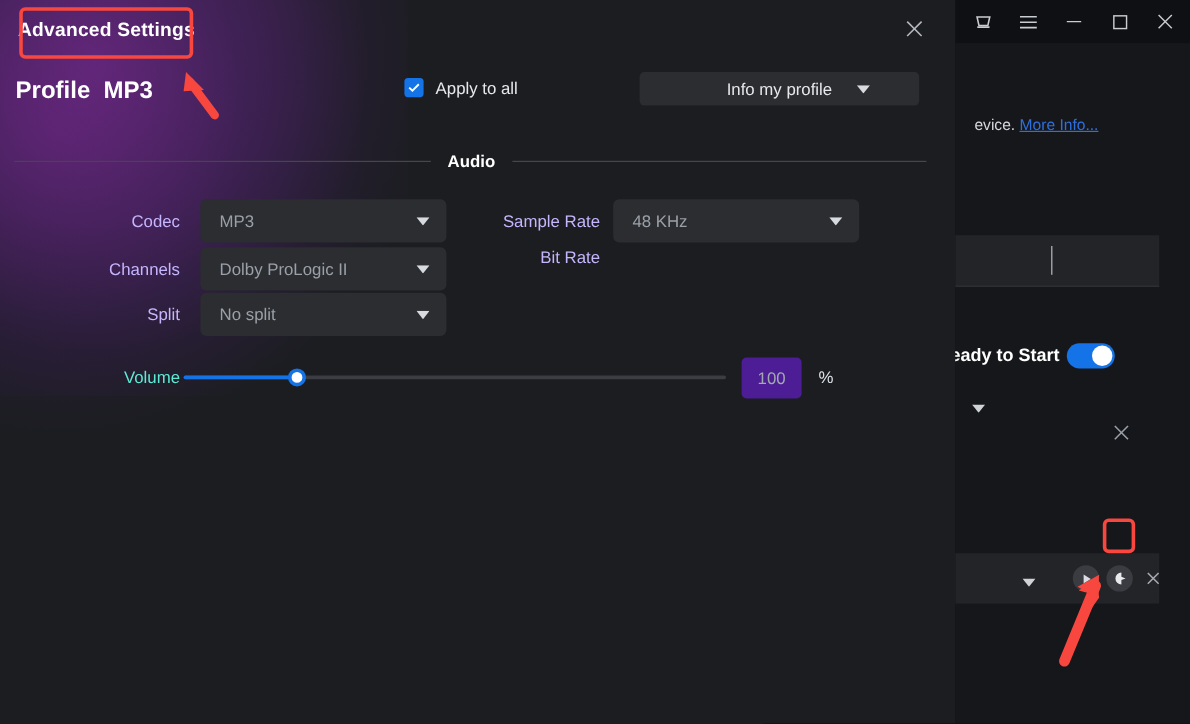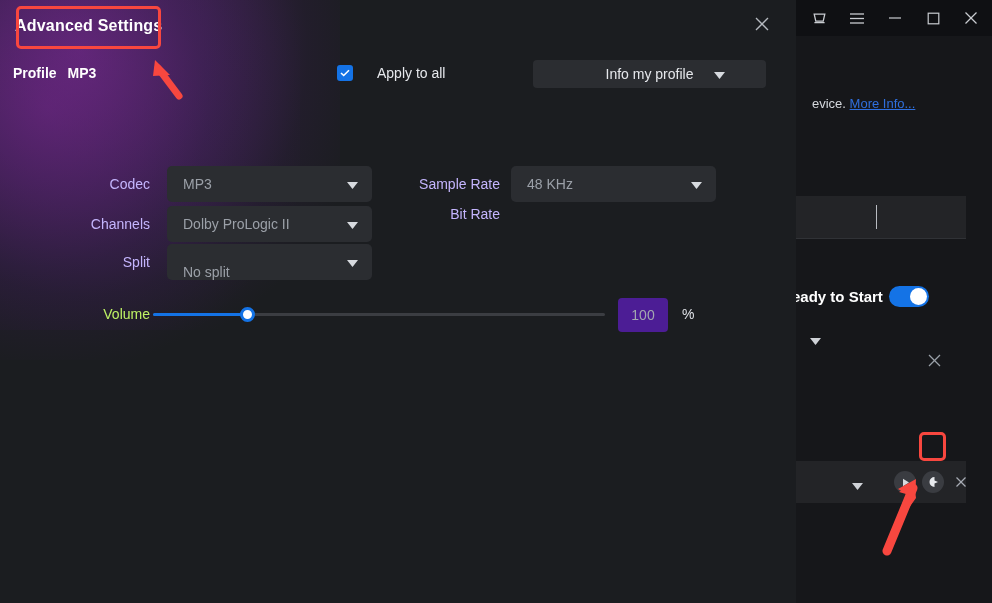--- a/index.html
+++ b/index.html
@@ -207,30 +207,30 @@
     position: absolute;
     left: 748px; top: 10px;
     width: 28px; height: 28px;
     display: flex; align-items: center; justify-content: center;
     color: #b5b9bf;
   }
 
   .profile-row {
     position: absolute;
     left: 13px; top: 65px;
-    font-size: 14px;
+    font-size: 20px;
     font-weight: bold;
     color: #ffffff;
     display: flex; gap: 11px;
   }
 
   .apply-wrap {
     position: absolute;
     left: 337px; top: 65px;
-    display: flex; align-items: center; gap: 24px;
+    display: flex; align-items: center; gap: 10px;
   }
   .cbox {
     width: 16px; height: 16px;
     border-radius: 3px;
     background: #1473e6;
     display: flex; align-items: center; justify-content: center;
     color: #fff;
   }
   .apply-label {
     font-size: 14px;
@@ -307,21 +307,21 @@
   }
 
   
   .vol-row { position: absolute; left: 0; top: 298px; width: 796px; height: 36px; }
   .vol-label {
     position: absolute;
     left: 32px; top: 8px;
     width: 118px;
     text-align: right;
     font-size: 14px;
-    color: #bef264;
+    color: #5eead4;
   }
   .track {
     position: absolute;
     left: 153px; top: 15px;
     width: 452px; height: 3px;
     background: #3b3d42;
     border-radius: 2px;
   }
   .track .fill {
     position: absolute;
@@ -491,20 +491,25 @@
 
     <div class="save-profile">
       <span class="sp-label">Info my profile</span>
       <span class="sp-chev">
         <svg width="11" height="7" viewBox="0 0 11 7">
             <polygon points="0,0 11,0 5.5,7" fill="#d7dadf"></polygon>
           </svg>
       </span>
     </div>
 
+    <div class="section-divider">
+      <div class="sd-line left"></div>
+      <div class="sd-label">Audio</div>
+      <div class="sd-line right"></div>
+    </div>
 
     <div class="field" style="left:32px; top:166px;">
       <span class="lbl" style="width:118px;">Codec</span>
       <div class="select" style="width:205px; margin-left:17px;">
         <span class="val">MP3</span>
         <span class="chev">
           <svg width="11" height="7" viewBox="0 0 11 7">
               <polygon points="0,0 11,0 5.5,7" fill="#d7dadf"></polygon>
             </svg>
         </span>
@@ -518,21 +523,21 @@
         <span class="chev">
           <svg width="11" height="7" viewBox="0 0 11 7">
               <polygon points="0,0 11,0 5.5,7" fill="#d7dadf"></polygon>
             </svg>
         </span>
       </div>
     </div>
 
     <div class="field" style="left:32px; top:244px;">
       <span class="lbl" style="width:118px;">Split</span>
-      <div class="select" style="width:205px; margin-left:17px;align-items:flex-end;">
+      <div class="select" style="width:205px; margin-left:17px;">
         <span class="val">No split</span>
         <span class="chev">
           <svg width="11" height="7" viewBox="0 0 11 7">
               <polygon points="0,0 11,0 5.5,7" fill="#d7dadf"></polygon>
             </svg>
         </span>
       </div>
     </div>
 
     <div class="field" style="left:390px; top:166px;">

